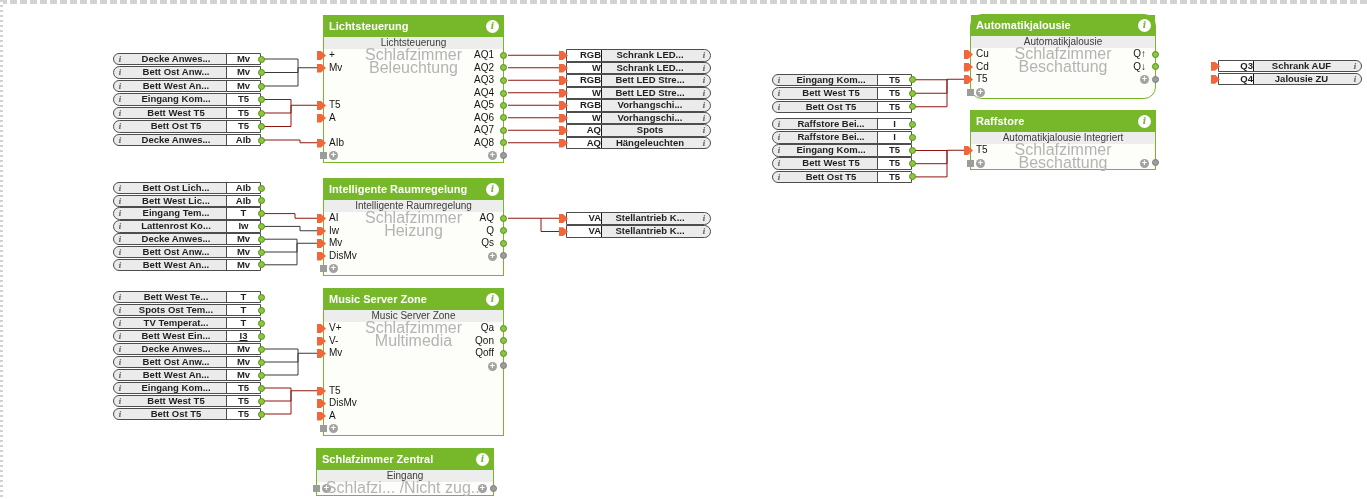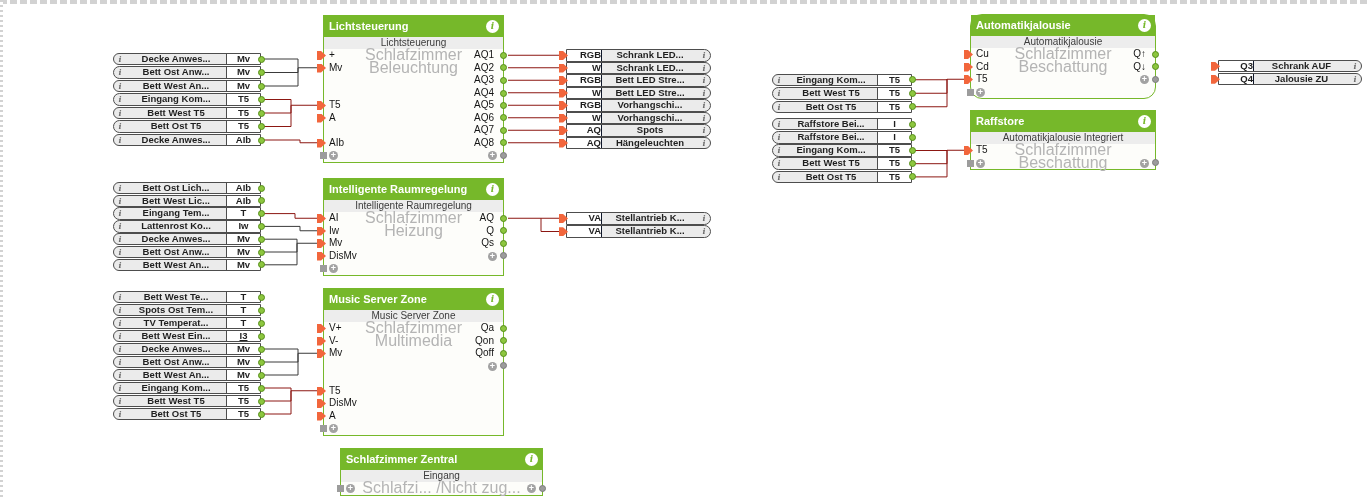--- a/index.html
+++ b/index.html
@@ -229,21 +229,21 @@
       </div>
       <div class="brow" style="top: 120.5px;">
         <span class="barrow"></span>
         <span class="bl">A</span>
       </div>
       <div class="brow" style="top: 133px;">
         <span class="bsq"></span>
         <span class="bplus l">+</span>
       </div>
     </div>
-    <div class="block" style="left: 340px; top: 448px; width: 203px; height: 47.5px;">
+    <div class="block" style="left: 316px; top: 448px; width: 178px; height: 47.5px;">
       <div class="bheader">
         <span class="btitle">Schlafzimmer Zentral</span>
         <span class="binfo">i</span>
       </div>
       <div class="bsub">Eingang</div>
       <div class="brow" style="top: 33px;">
         <span class="bsq"></span>
         <span class="bplus l">+</span>
         <span class="bc">Schlafzi... /Nicht zug...</span>
         <span class="bplus r">+</span>

